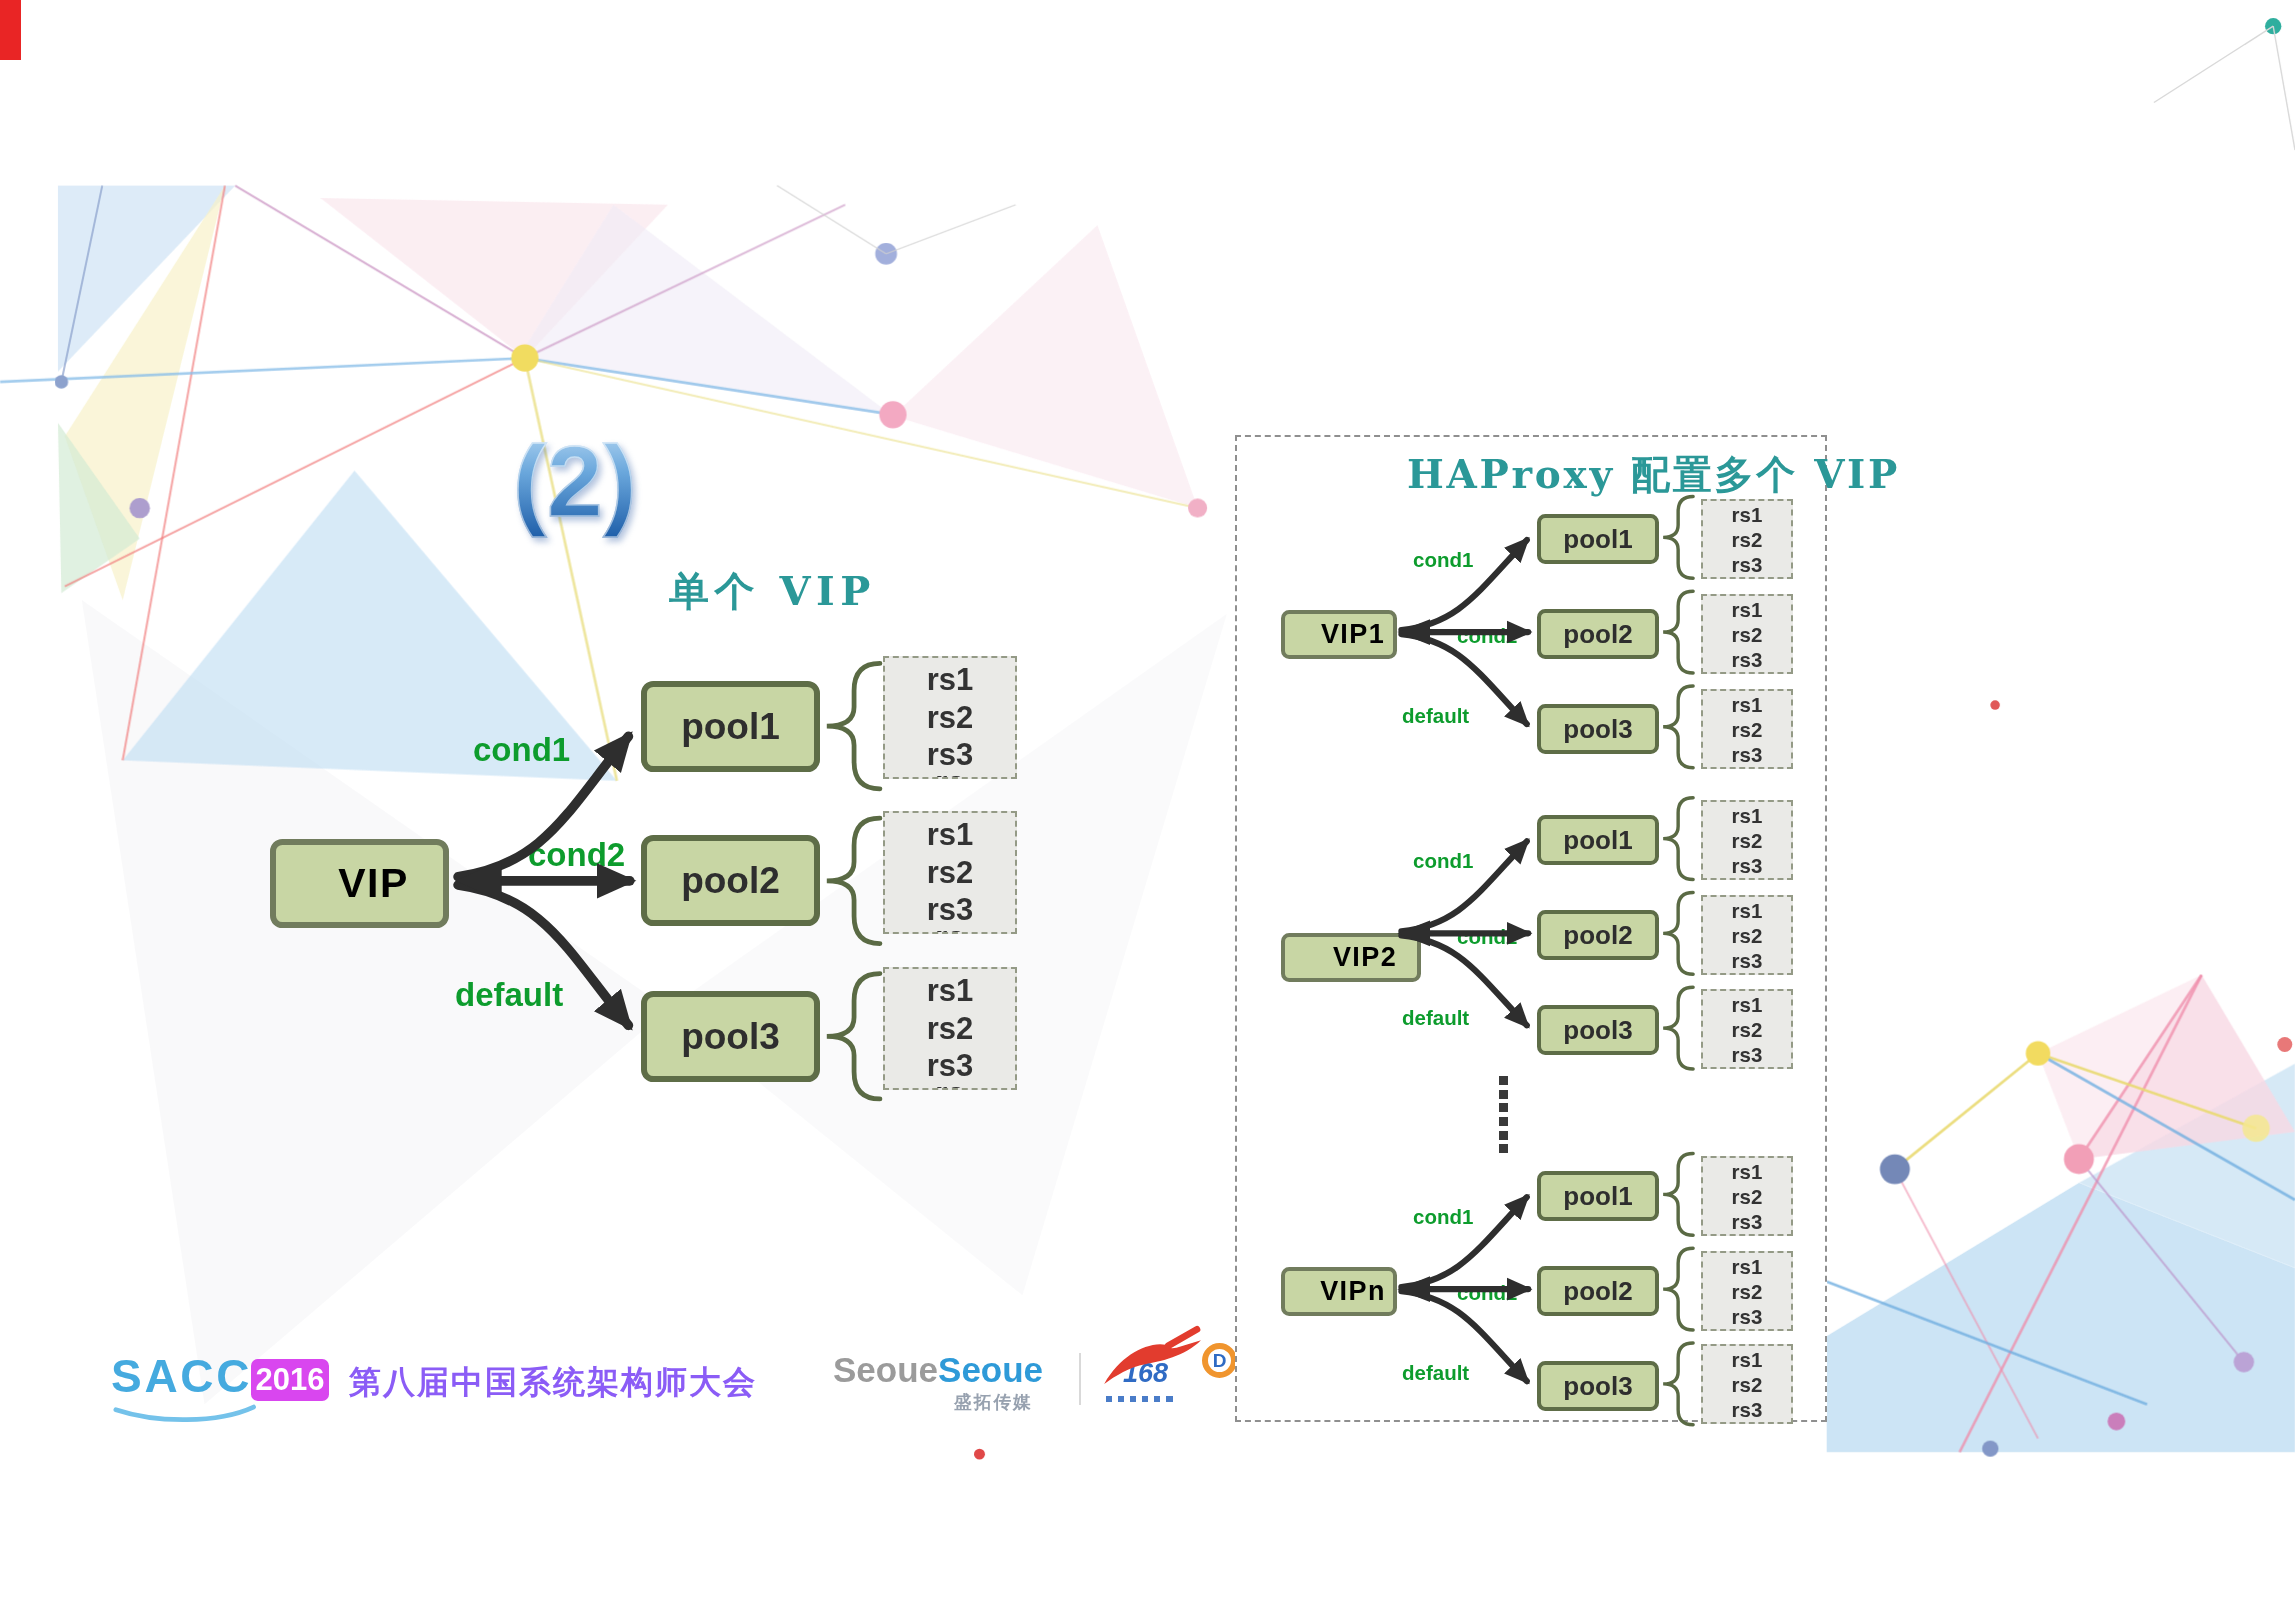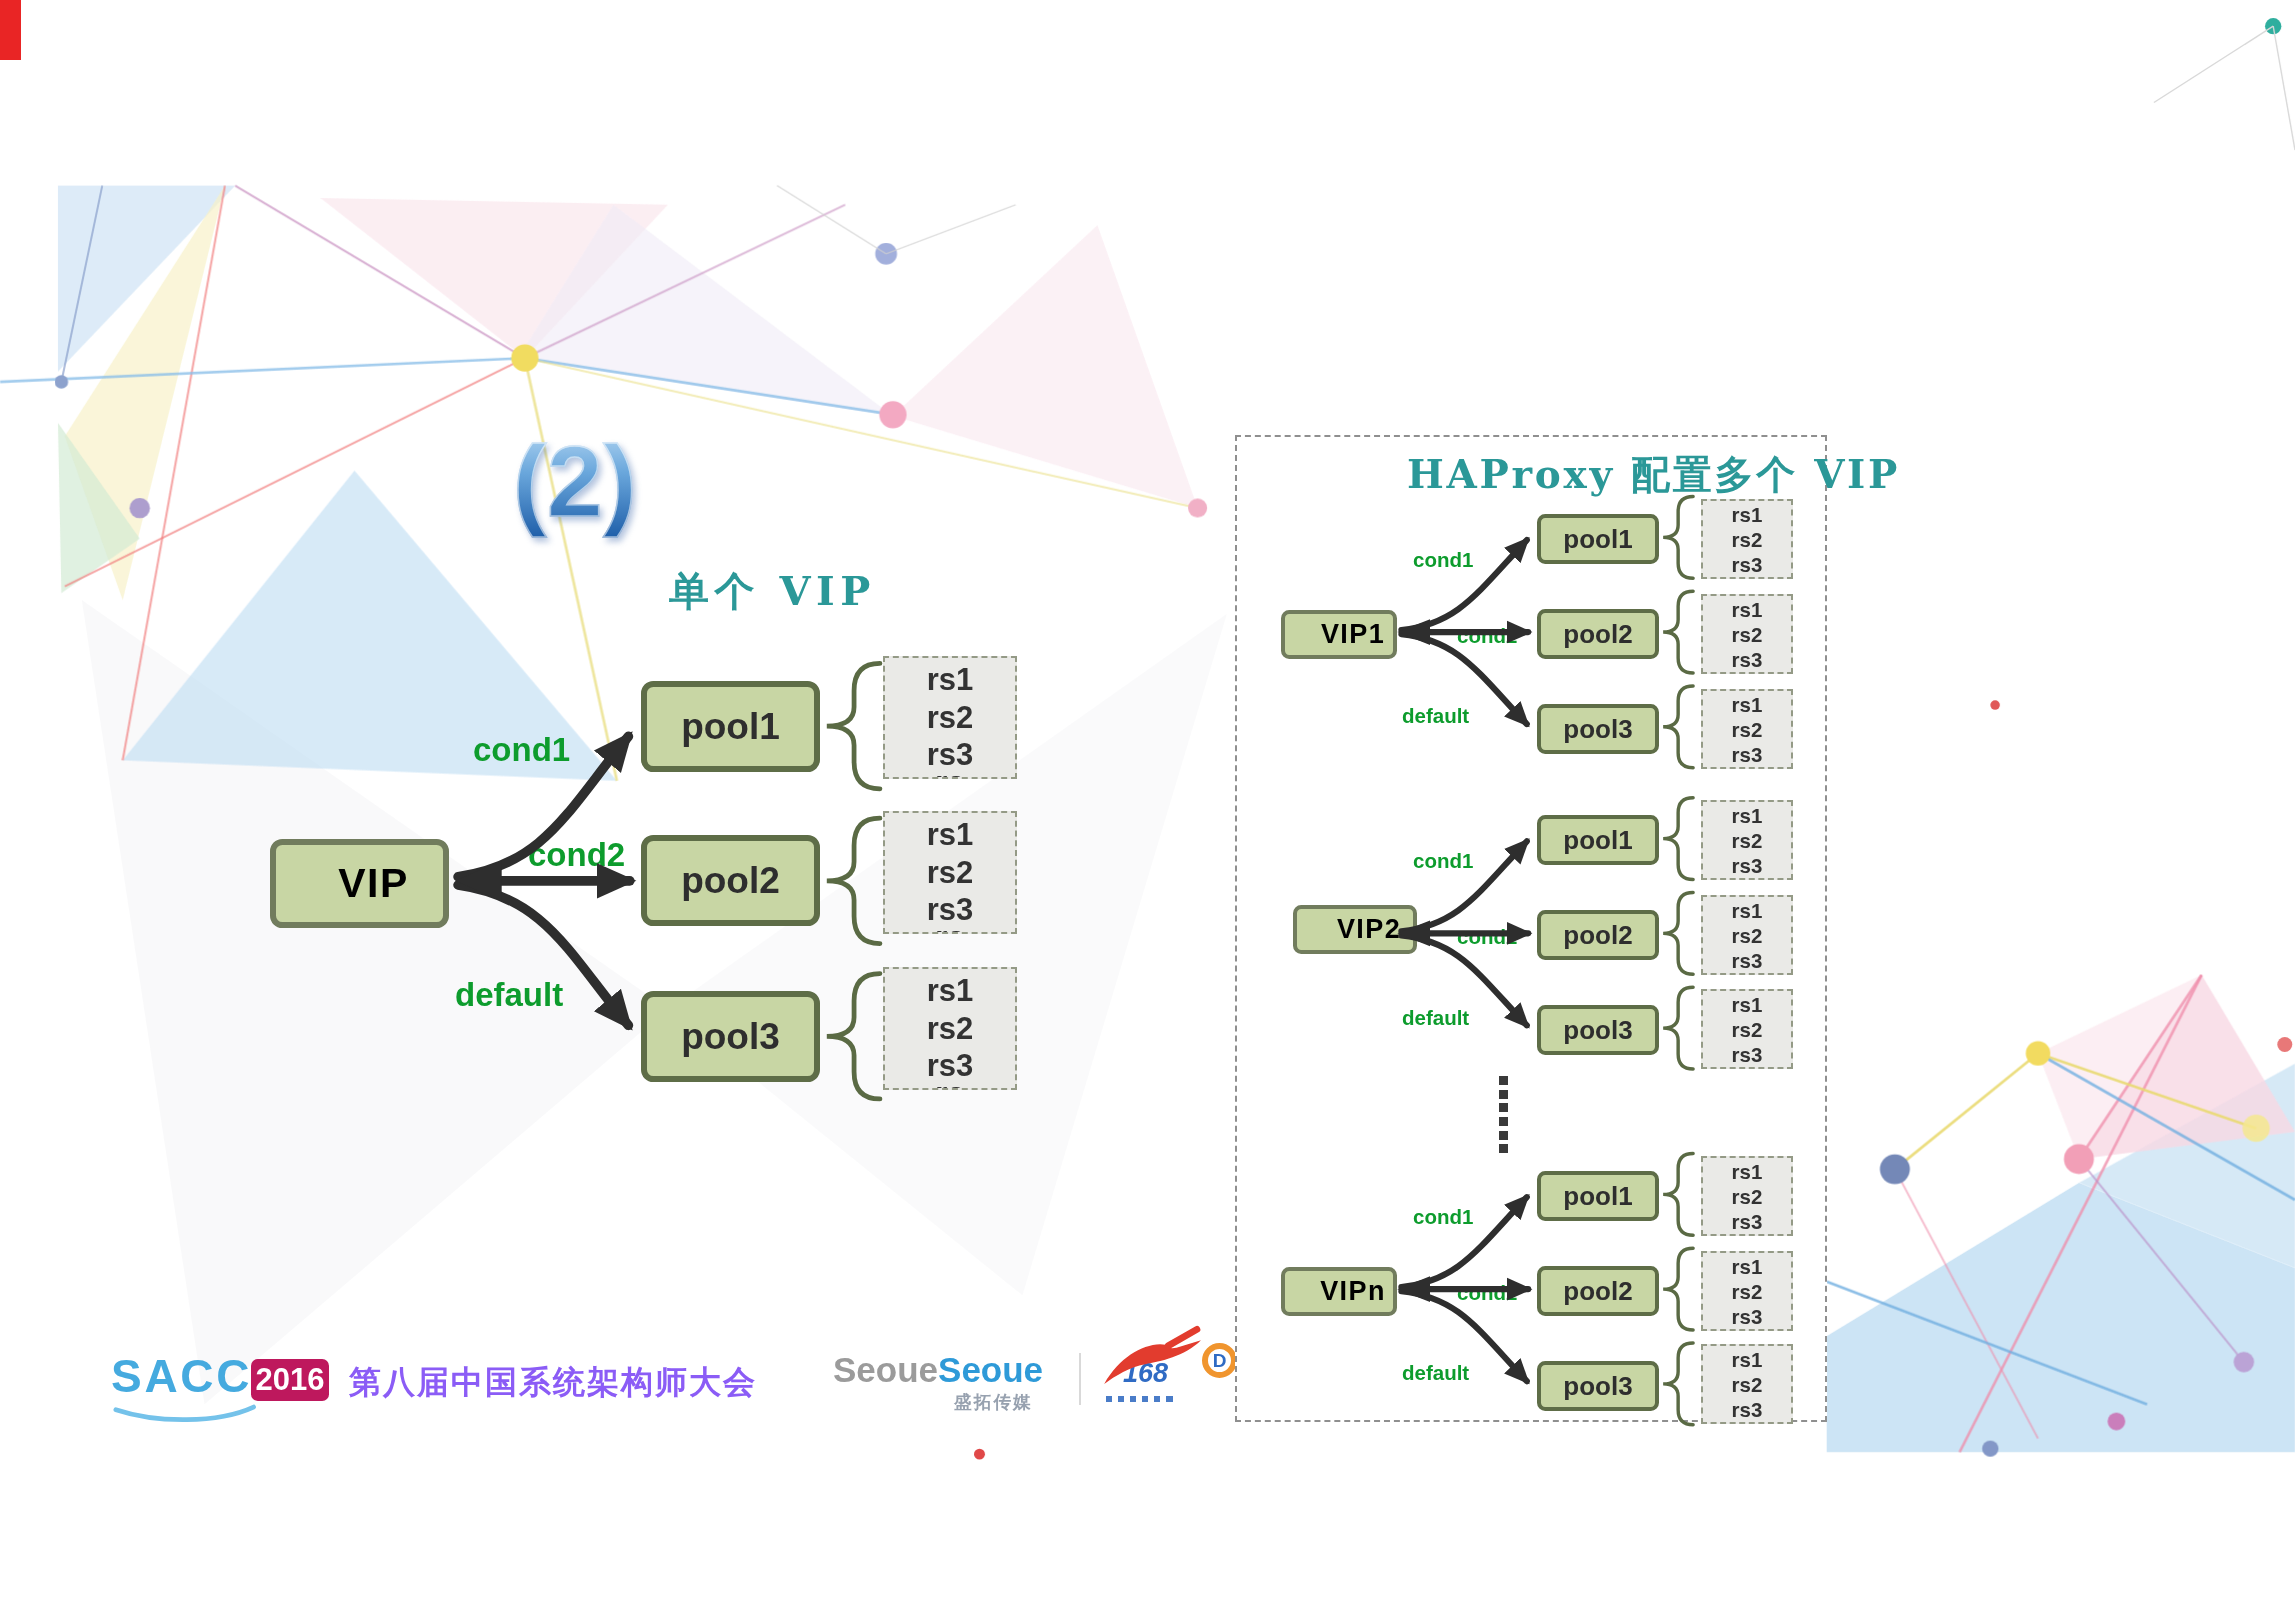--- a/index.html
+++ b/index.html
@@ -40,21 +40,21 @@
          background:#ffffff;border:2px dashed #8f8f8f;z-index:18;}
   .panel .gbox{border-width:4.8px;border-radius:8.2px;}
   .panel-heading{position:absolute;left:170px;top:11px;font-family:"DejaVu Serif",serif;
       font-weight:bold;font-size:39px;color:#2b9898;letter-spacing:2.7px;white-space:nowrap;z-index:22;}
   .vdots{position:absolute;left:262px;top:639px;z-index:22;}
   .vdots span{display:block;width:8.9px;height:8.9px;background:#3a3a3a;margin:0 0 4.8px 0;}
 
   
   .footer-item{position:absolute;z-index:10;white-space:nowrap;}
   .sacc-text{left:111px;top:1349px;font-size:46px;font-weight:bold;color:#45aadf;letter-spacing:2.7px;}
-  .badge2016{left:251px;top:1359px;width:78px;height:42px;background:#be185d;border-radius:6.8px;
+  .badge2016{left:251px;top:1359px;width:78px;height:42px;background:#d946ef;border-radius:6.8px;
       color:#ffffff;font-weight:bold;font-size:31px;display:flex;align-items:center;justify-content:center;}
   .conf-text{left:349px;top:1361px;font-size:32px;font-weight:bold;color:#8b5cf6;letter-spacing:2px;}
   .media-logo{left:833px;top:1350px;font-size:35px;font-weight:bold;}
   .media-gray{color:#9b9b9b;}
   .media-blue{color:#2e9ad8;}
   .media-sub{position:absolute;left:121px;top:40px;font-size:17.7px;font-weight:bold;color:#97a1af;letter-spacing:2px;}
   .divider{left:1079px;top:1353px;width:2px;height:52px;background:#d9d9d9;}
   .it168{left:1096px;top:1340px;width:116px;height:71px;}
   .it168-txt{position:absolute;left:27px;top:17.7px;font-size:27px;font-weight:bold;font-style:italic;color:#2f6bc4;}
   .it168-sub{position:absolute;left:9.5px;top:56px;display:flex;gap:6.1px;}
@@ -210,21 +210,21 @@
       <span>rs3</span>
       <span class="rsmore" style="height:8.2px;line-height:20.5px;font-size:20.5px;">rs</span>
     </div>
     <div class="rsbox" style="left:464px;top:252px;width:92px;height:80px;font-size:20.5px;">
       <span>rs1</span>
       <span>rs2</span>
       <span>rs3</span>
       <span class="rsmore" style="height:8.2px;line-height:20.5px;font-size:20.5px;">rs</span>
     </div>
 
-    <div class="gbox vip-style" style="left:44px;top:468px;width:124px;height:49px;font-size:27px;margin-left:12px;">VIP2</div>
+    <div class="gbox vip-style" style="left:44px;top:496px;width:140px;height:49px;font-size:27px;">VIP2</div>
     <div class="cl" style="left:176px;top:412px;font-size:20.5px;">cond1</div>
     <div class="cl" style="left:220px;top:488px;font-size:20.5px;">cond2</div>
     <div class="cl" style="left:165px;top:569px;font-size:20.5px;">default</div>
     <div class="gbox" style="left:300px;top:378px;width:122px;height:50px;font-size:26px;">pool1</div>
     <div class="gbox" style="left:300px;top:473px;width:122px;height:50px;font-size:26px;">pool2</div>
     <div class="gbox" style="left:300px;top:568px;width:122px;height:50px;font-size:26px;">pool3</div>
     <div class="rsbox" style="left:464px;top:363px;width:92px;height:80px;font-size:20.5px;">
       <span>rs1</span>
       <span>rs2</span>
       <span>rs3</span>

